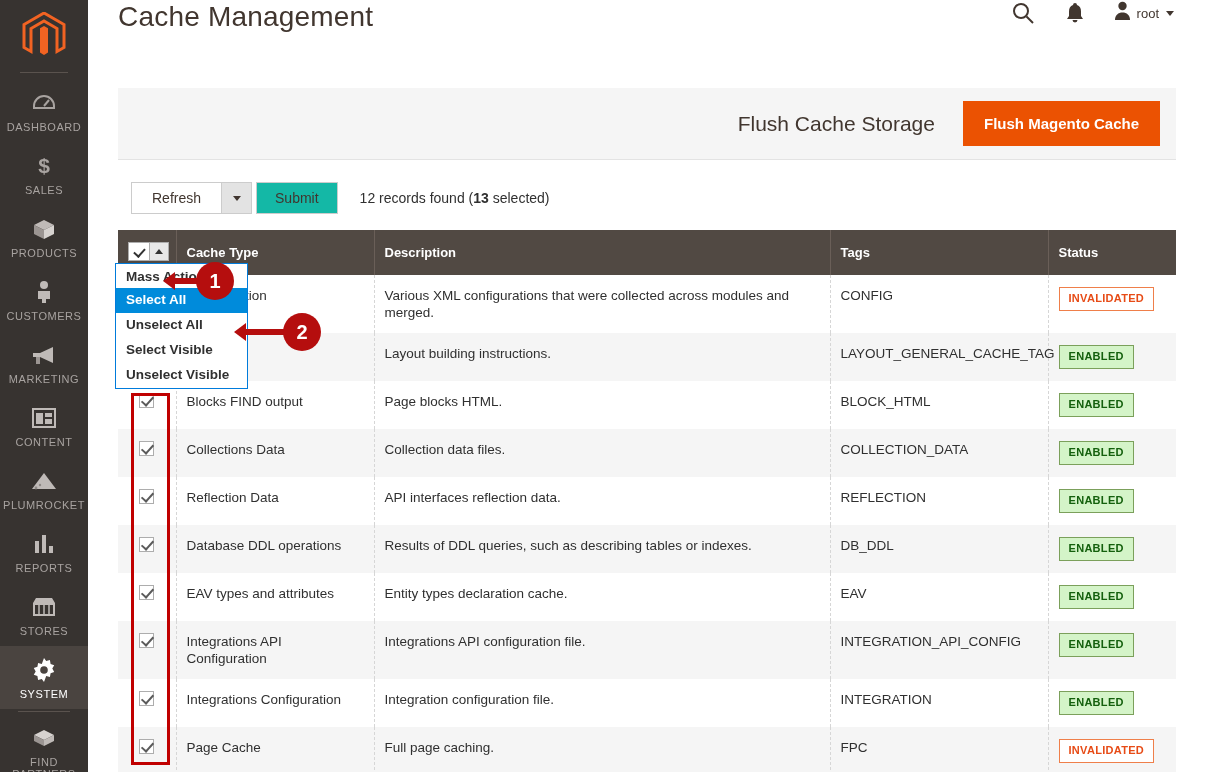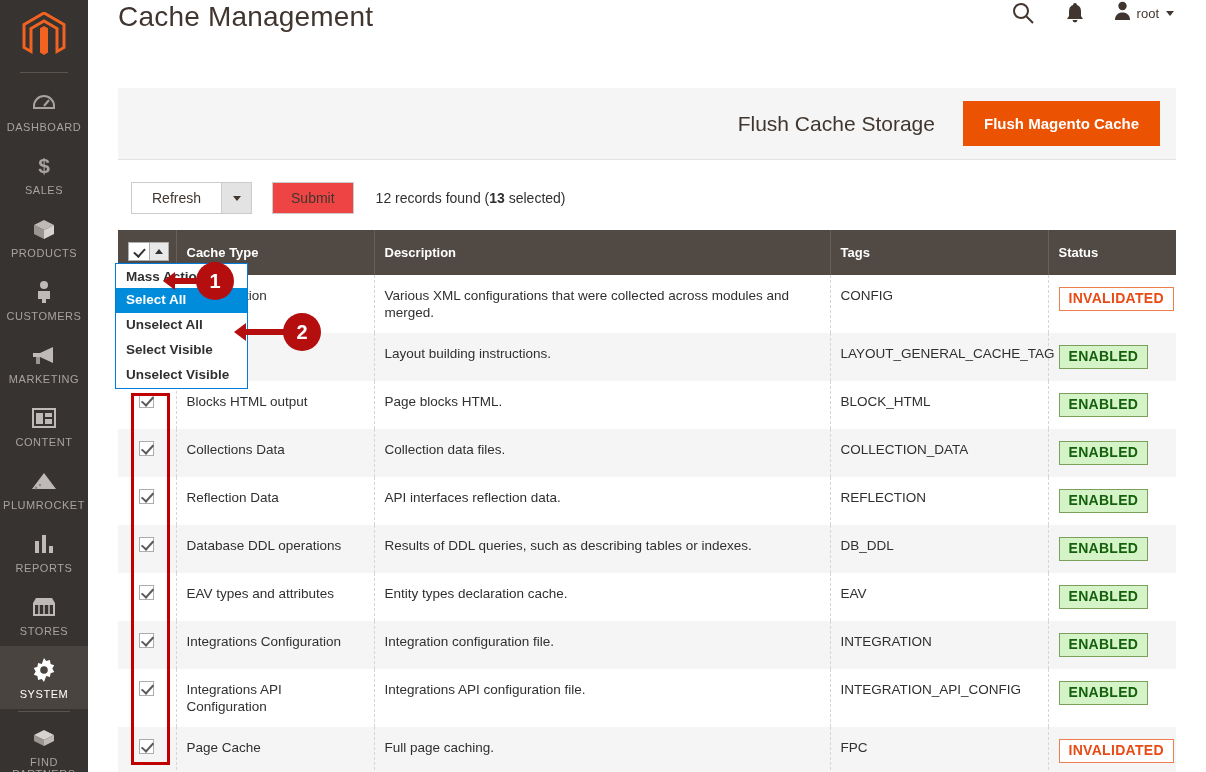--- a/index.html
+++ b/index.html
@@ -140,26 +140,26 @@
   .split-toggle {
     background: #e3e3e3;
     border: 1px solid #cccccc;
     border-left: none;
     width: 30px;
     display: flex; align-items: center; justify-content: center;
     cursor: pointer;
   }
   .split-toggle .caret-dn { border-top-color: #41362f; }
   .btn-submit {
-    background: #ef4444;
+    background: #14b8a6;
     border: 1px solid #cccccc;
     padding: 7px 18px;
     font-size: 14px; color: #41362f;
     cursor: pointer; font-family: inherit;
-    margin-left: 20px;
+    margin-left: 4px;
   }
   .records-found {
     margin-left: 22px;
     font-size: 14px; color: #303030;
   }
   .records-found b { font-weight: bold; }
 
   
   .grid-wrap { margin: 0 30px; position: relative; }
   table.grid { width: 100%; border-collapse: collapse; table-layout: fixed; }
@@ -209,21 +209,21 @@
     left: 4px; top: 0px;
     width: 5px; height: 10px;
     border: solid #5a5a5a;
     border-width: 0 2px 2px 0;
     transform: rotate(42deg);
   }
 
   .badge {
     display: inline-block;
     padding: 3px 9px 4px 9px;
-    font-size: 14px;
+    font-size: 11px;
     font-weight: bold;
     letter-spacing: 0.3px;
     border: 1px solid;
     line-height: 15px;
     white-space: nowrap;
   }
   .badge.enabled {
     background: #d4f4c8;
     border-color: #7ba05b;
     color: #14600d;
@@ -552,21 +552,21 @@
             </tr>
             <tr>
               <td class="cell-check"><span class="chk checked"></span></td>
               <td>Layouts</td>
               <td>Layout building instructions.</td>
               <td>LAYOUT_GENERAL_CACHE_TAG</td>
               <td><span class="badge enabled">ENABLED</span></td>
             </tr>
             <tr>
               <td class="cell-check"><span class="chk checked"></span></td>
-              <td>Blocks HTML output</td>
+              <td>Blocks FIND output</td>
               <td>Page blocks HTML.</td>
               <td>BLOCK_HTML</td>
               <td><span class="badge enabled">ENABLED</span></td>
             </tr>
             <tr>
               <td class="cell-check"><span class="chk checked"></span></td>
               <td>Collections Data</td>
               <td>Collection data files.</td>
               <td>COLLECTION_DATA</td>
               <td><span class="badge enabled">ENABLED</span></td>
@@ -587,30 +587,30 @@
             </tr>
             <tr>
               <td class="cell-check"><span class="chk checked"></span></td>
               <td>EAV types and attributes</td>
               <td>Entity types declaration cache.</td>
               <td>EAV</td>
               <td><span class="badge enabled">ENABLED</span></td>
             </tr>
             <tr>
               <td class="cell-check"><span class="chk checked"></span></td>
+              <td>Integrations API Configuration</td>
+              <td>Integrations API configuration file.</td>
+              <td>INTEGRATION_API_CONFIG</td>
+              <td><span class="badge enabled">ENABLED</span></td>
+            </tr>
+            <tr>
+              <td class="cell-check"><span class="chk checked"></span></td>
               <td>Integrations Configuration</td>
               <td>Integration configuration file.</td>
               <td>INTEGRATION</td>
-              <td><span class="badge enabled">ENABLED</span></td>
-            </tr>
-            <tr>
-              <td class="cell-check"><span class="chk checked"></span></td>
-              <td>Integrations API Configuration</td>
-              <td>Integrations API configuration file.</td>
-              <td>INTEGRATION_API_CONFIG</td>
               <td><span class="badge enabled">ENABLED</span></td>
             </tr>
             <tr>
               <td class="cell-check"><span class="chk checked"></span></td>
               <td>Page Cache</td>
               <td>Full page caching.</td>
               <td>FPC</td>
               <td><span class="badge invalidated">INVALIDATED</span></td>
             </tr>
           </tbody>

